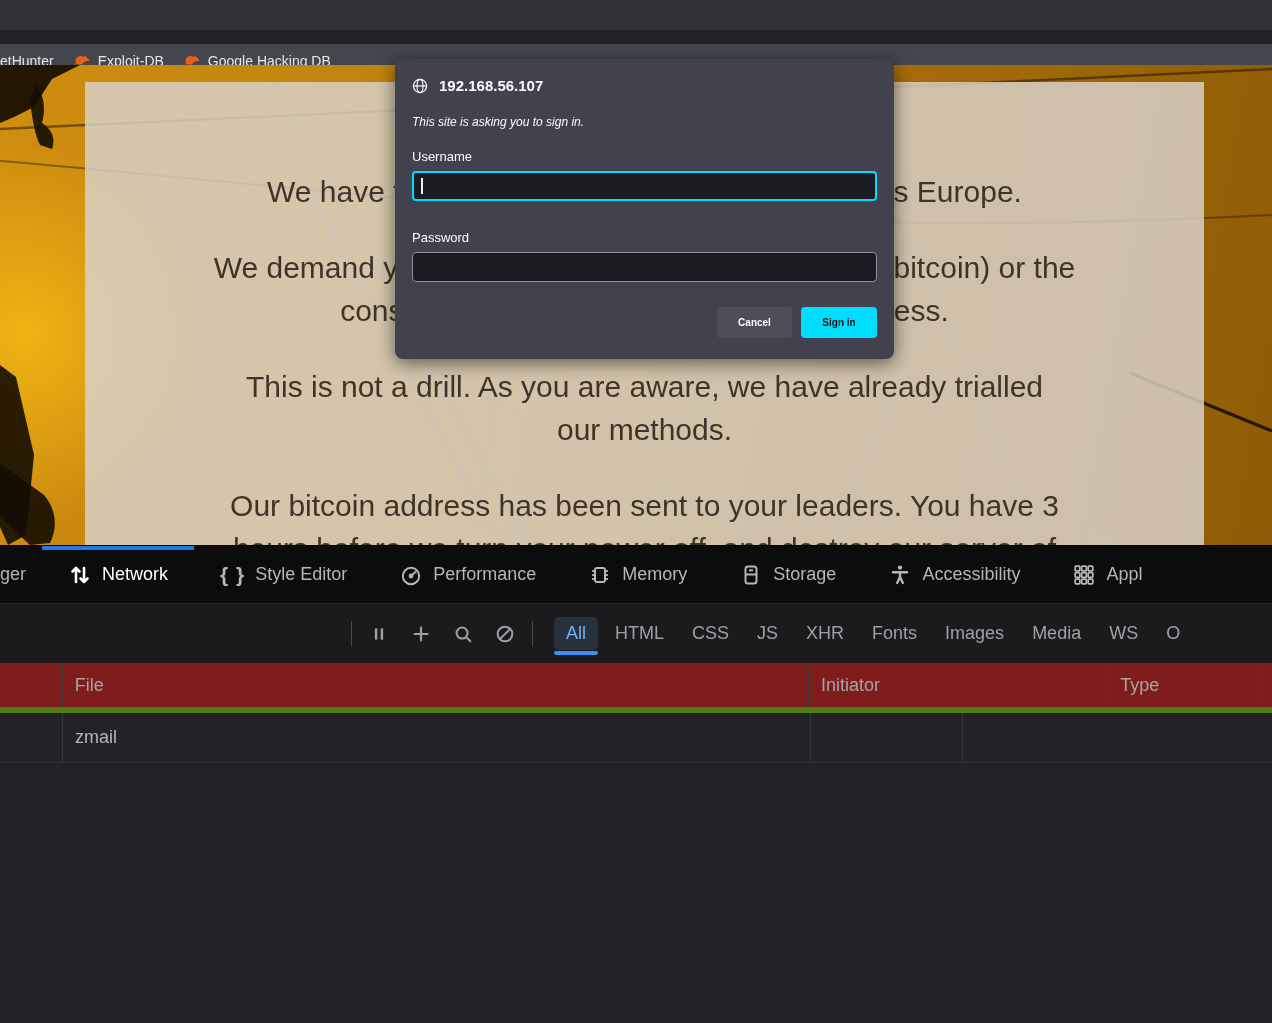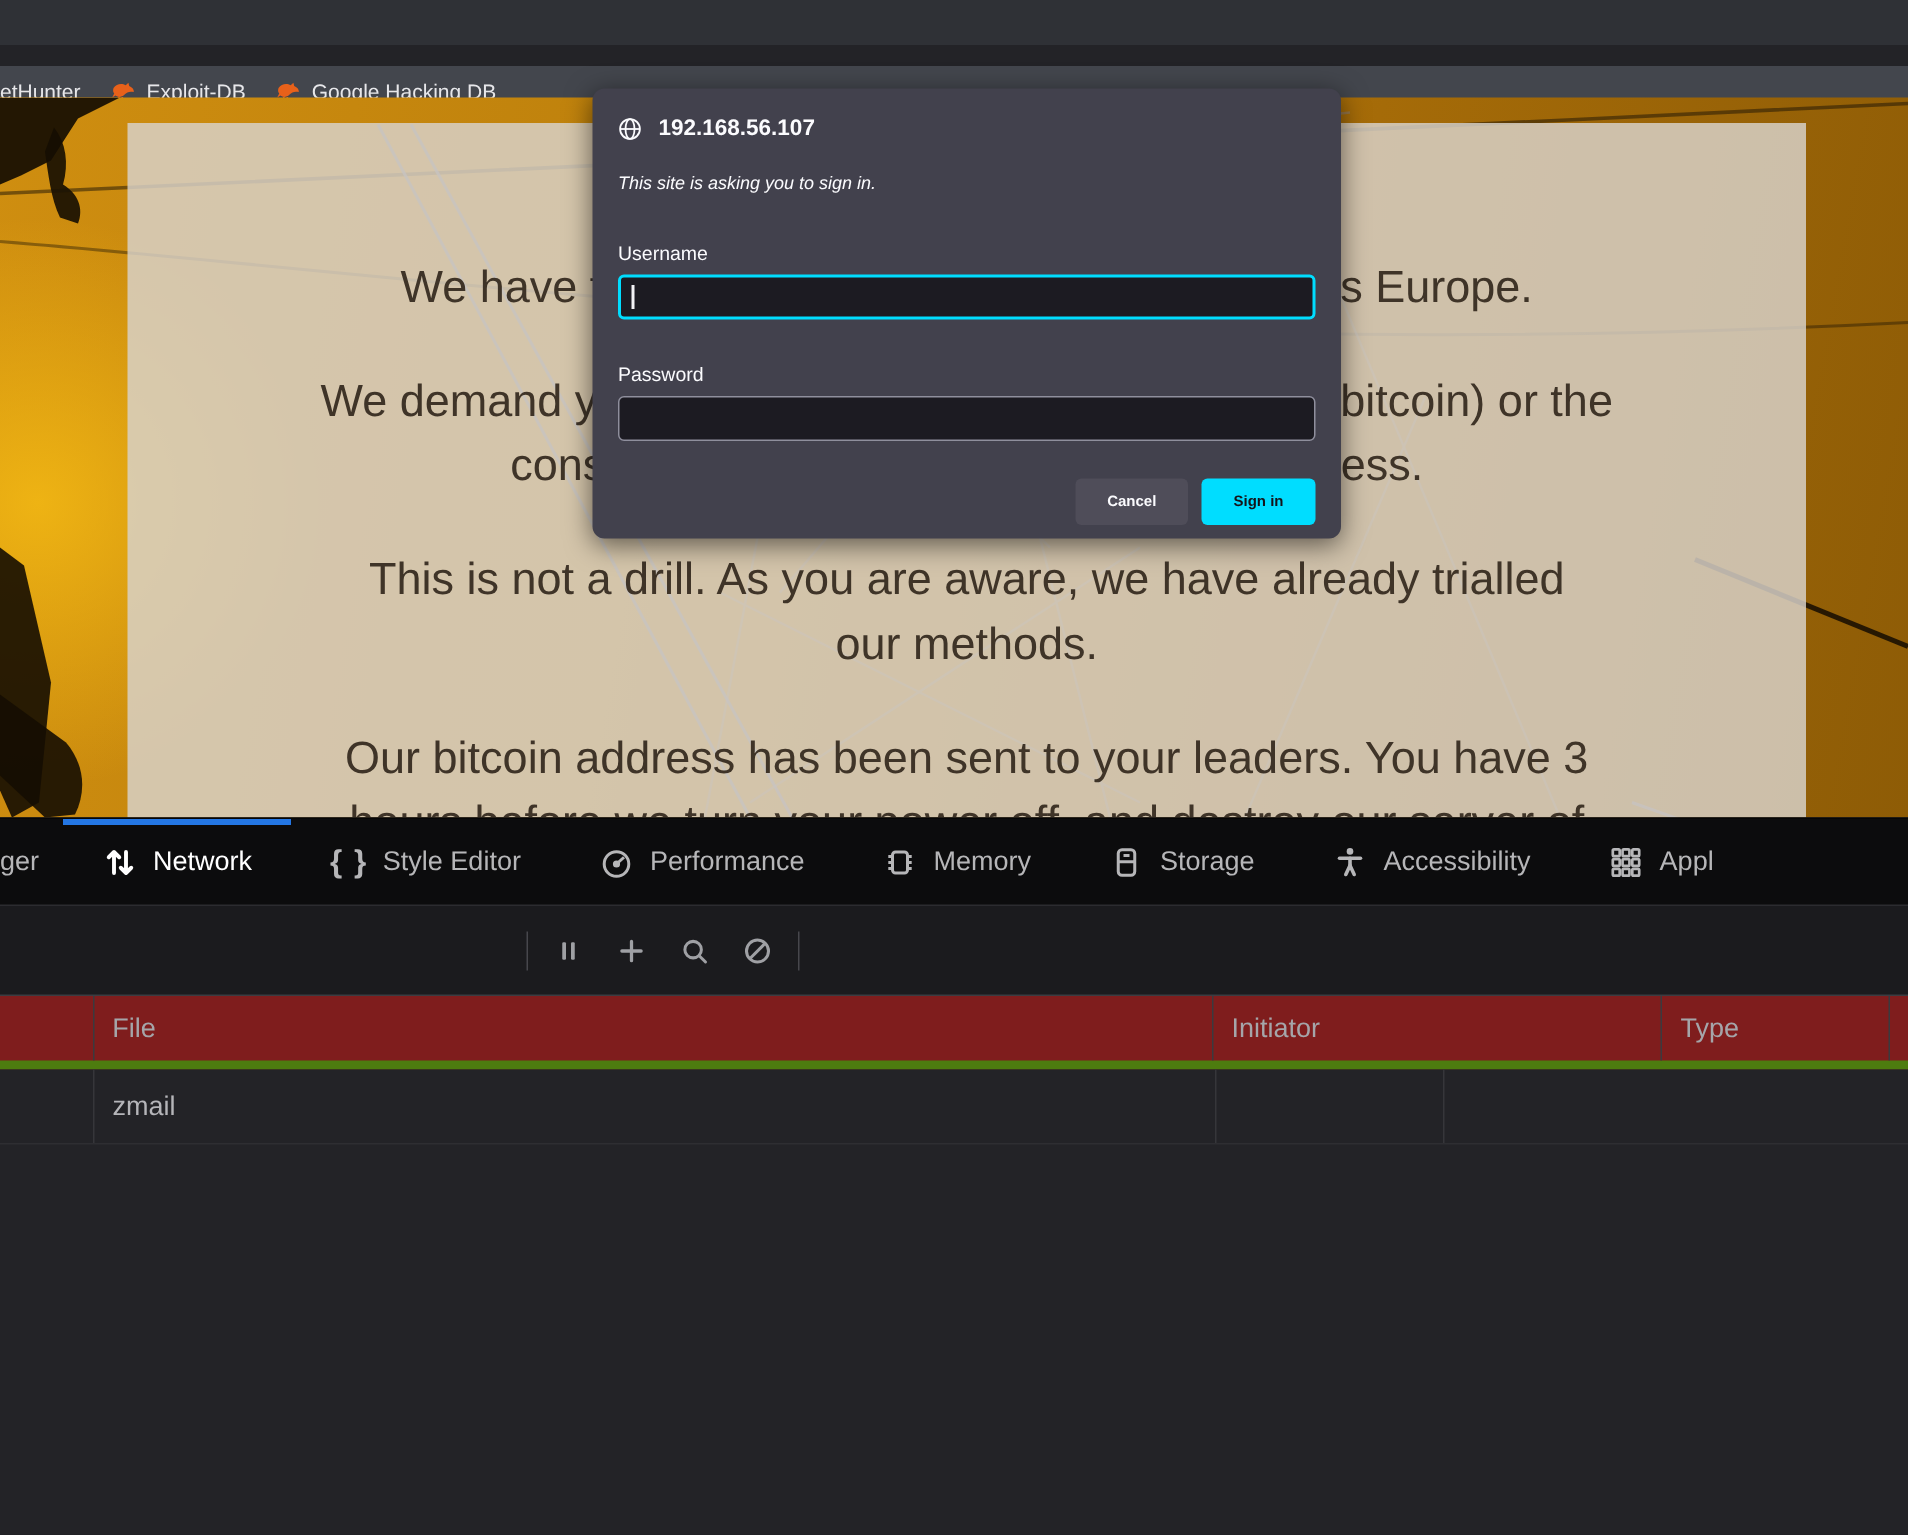--- a/index.html
+++ b/index.html
@@ -37,21 +37,21 @@
     text-align:center;white-space:pre-line;
   }
   
   .dialog{
     position:absolute;left:395px;top:59px;width:499px;height:300px;z-index:6;
     background:#42414d;border-radius:8px;box-sizing:border-box;padding:17px;
     box-shadow:0 4px 18px rgba(0,0,0,.55);color:#fbfbfe;
   }
   .d-title{display:flex;align-items:center;gap:11px;font-size:15px;font-weight:700;margin-top:1px;}
   .d-msg{font-size:12px;margin-top:21px;font-weight:400;font-style:italic;}
-  .d-label{font-size:13px;margin-top:32px;}
+  .d-label{font-size:13px;margin-top:20px;}
   .d-label2{margin-top:29px;}
   .d-input{
     margin-top:7px;height:30px;background:#1c1b22;border-radius:4px;
     box-sizing:border-box;width:100%;position:relative;
   }
   .d-input.focused{border:2px solid #00ddff;}
   .d-input.plain{border:1px solid #8f8f9d;}
   .caret{position:absolute;left:7px;top:5px;width:2px;height:16px;background:#f2f2f5;}
   .d-buttons{display:flex;justify-content:flex-end;gap:9px;margin-top:25px;}
   .btn{height:31px;border-radius:4px;font-size:10px;display:flex;align-items:center;justify-content:center;}
@@ -269,20 +269,32 @@
         <path d="M15.6 15.6 L20 20"></path>
       </svg>
     </div>
     <div class="tb-btn">
       <svg width="22" height="22" viewBox="0 0 24 24" fill="none" stroke="currentColor" stroke-width="2.2">
         <circle cx="12" cy="12" r="8"></circle>
         <path d="M6.4 17.6 L17.6 6.4"></path>
       </svg>
     </div>
     <div class="tb-sep"></div>
+    <div class="tb-filters">
+      <span class="filter active">All</span>
+      <span class="filter">HTML</span>
+      <span class="filter">CSS</span>
+      <span class="filter">JS</span>
+      <span class="filter">XHR</span>
+      <span class="filter">Fonts</span>
+      <span class="filter">Images</span>
+      <span class="filter">Media</span>
+      <span class="filter">WS</span>
+      <span class="filter">O</span>
+    </div>
   </div>
 
   <div class="dt-thead">
     <div class="cell c0"></div>
     <div class="cell c1">File</div>
     <div class="cell c2">Initiator</div>
     <div class="cell c3">Type</div>
     <div class="cell c4">T</div>
   </div>
 

